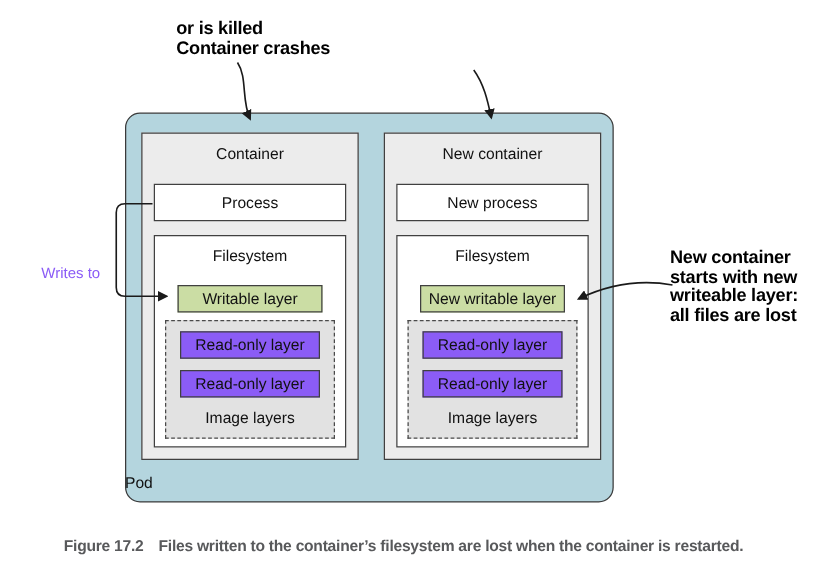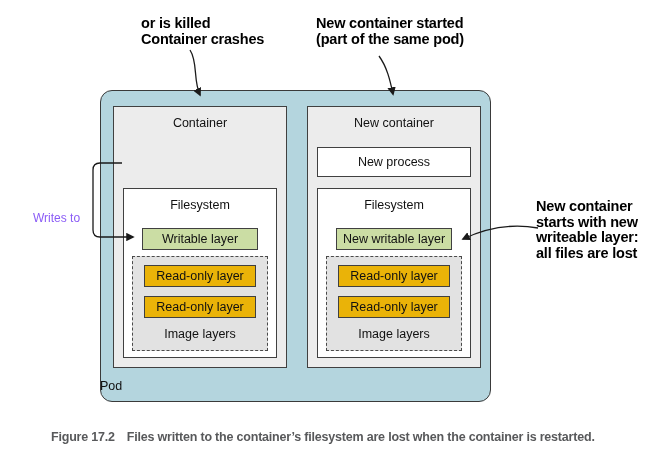--- a/index.html
+++ b/index.html
@@ -47,21 +47,21 @@
     background:#cbdda4; border:1.2px solid #404040;
     display:flex; align-items:center; justify-content:center;
     font-size:12.5px; color:#111;
   }
   .image-layers-box {
     left:8px; top:67px; width:136px; height:95px;
     background:#e2e2e2; border:1.2px dashed #4a4a4a;
   }
   .readonly-box {
     left:11px; width:112px; height:22px;
-    background:#eab308; border:1.2px solid #404040;
+    background:#8b5cf6; border:1.2px solid #404040;
     display:flex; align-items:center; justify-content:center;
     font-size:12.5px; color:#111;
   }
   .ro-1 { top:8px; }
   .ro-2 { top:39px; }
   .image-layers-label {
     left:0; top:70px; width:100%; text-align:center;
     font-size:12.5px; color:#111;
   }
 
@@ -88,20 +88,23 @@
 </style>
 </head>
 <body>
 
 <div id="canvas">
 
   <div class="abs pod"></div>
 
   <div class="abs container-box container-left">
     <div class="abs container-title">Container</div>
+    <div class="abs white-box process-box">
+      <span>Process</span>
+    </div>
     <div class="abs filesystem-box">
       <div class="abs fs-title">Filesystem</div>
       <div class="abs writable-box">
         <span>Writable layer</span>
       </div>
       <div class="abs image-layers-box">
         <div class="abs readonly-box ro-1">
           <span>Read-only layer</span>
         </div>
         <div class="abs readonly-box ro-2">
@@ -133,24 +136,20 @@
       </div>
     </div>
   </div>
 
   <div class="abs pod-label">Pod</div>
 
   <div class="abs annotation ann-top-left">
     <div>or is killed</div>
     <div>Container crashes</div>
   </div>
-  <div class="abs annotation ann-top-right">
-    <div>New container started</div>
-    <div>(part of the same pod)</div>
-  </div>
   <div class="abs annotation ann-right">
     <div>New container</div>
     <div>starts with new</div>
     <div>writeable layer:</div>
     <div>all files are lost</div>
   </div>
   <div class="abs writes-to">Writes to</div>
 
   <svg class="abs arrow-layer" viewBox="0 0 652 464" xmlns="http://www.w3.org/2000/svg">
     <defs>

